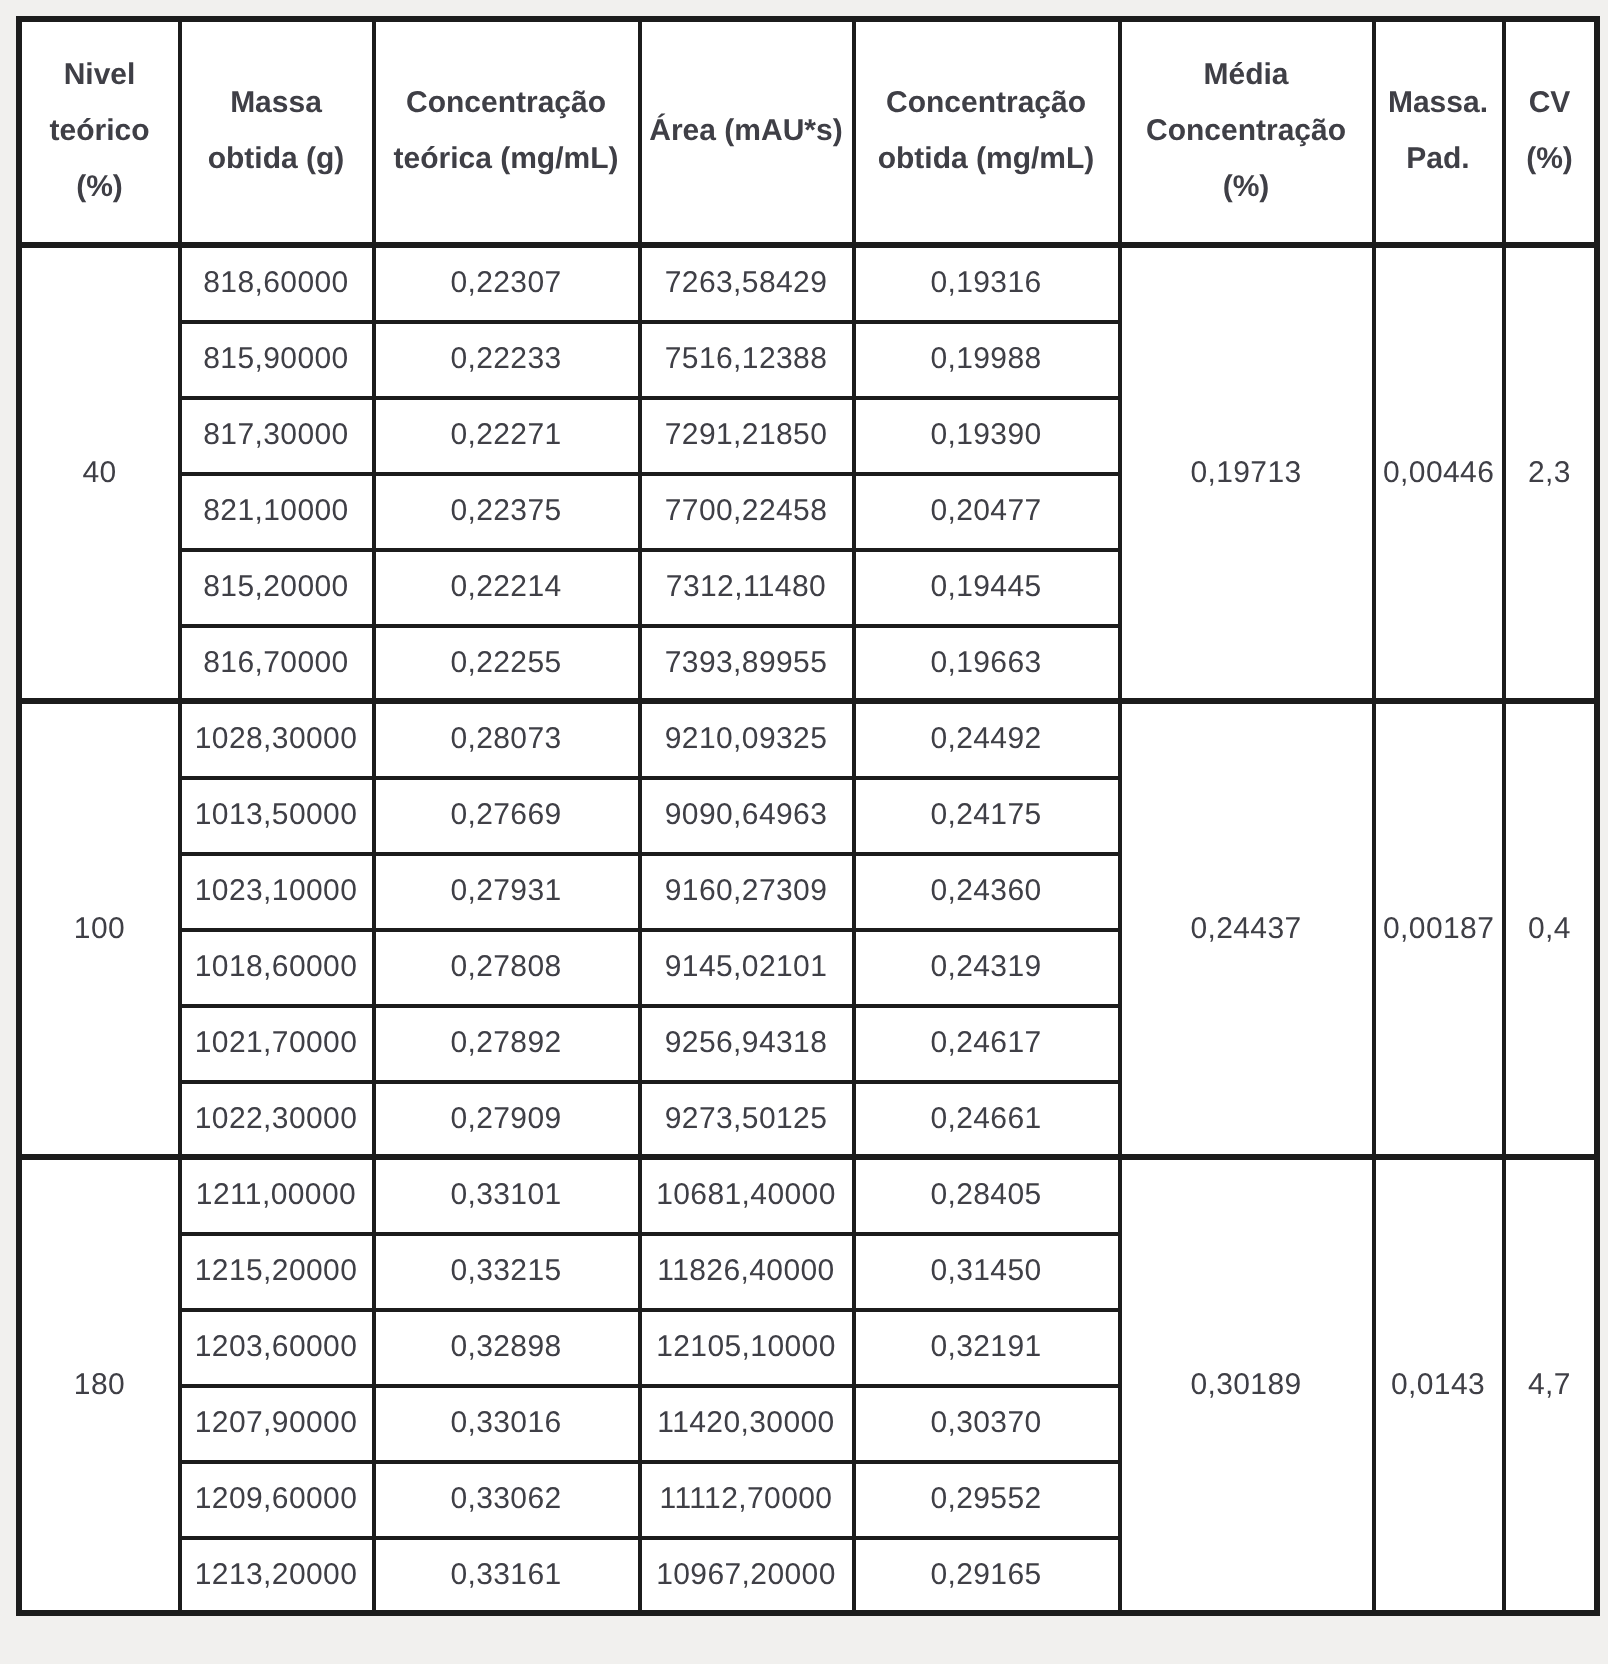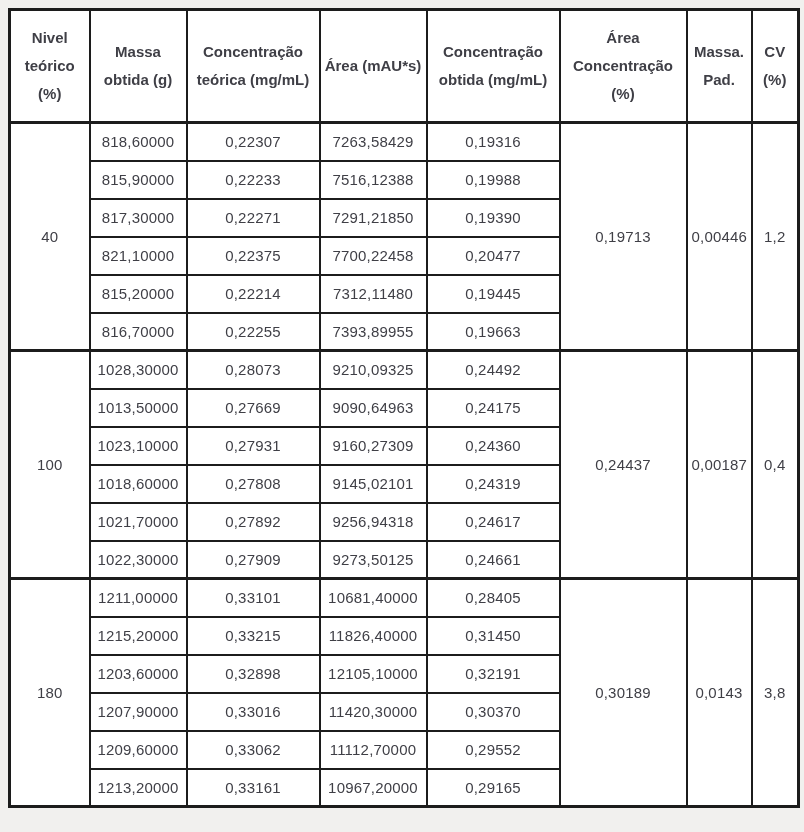--- a/index.html
+++ b/index.html
@@ -64,35 +64,35 @@
       <col style="width:65px">
       <col style="width:47px">
     </colgroup>
     <thead>
       <tr>
         <th>Nivel teórico (%)</th>
         <th>Massa obtida (g)</th>
         <th>Concentração teórica (mg/mL)</th>
         <th>Área (mAU*s)</th>
         <th>Concentração obtida (mg/mL)</th>
-        <th>Área Concentração (%)</th>
+        <th>Média Concentração (%)</th>
         <th>Massa. Pad.</th>
         <th>CV (%)</th>
       </tr>
     </thead>
     <tbody id="table-body">
         <tr class="group-start">
           <td class="level-cell" rowspan="6">40</td>
           <td>818,60000</td>
           <td>0,22307</td>
           <td>7263,58429</td>
           <td>0,19316</td>
           <td class="media-cell" rowspan="6">0,19713</td>
           <td class="desv-cell" rowspan="6">0,00446</td>
-          <td class="cv-cell" rowspan="6">1,2</td>
+          <td class="cv-cell" rowspan="6">2,3</td>
         </tr>
         <tr>
           <td>815,90000</td>
           <td>0,22233</td>
           <td>7516,12388</td>
           <td>0,19988</td>
         </tr>
         <tr>
           <td>817,30000</td>
           <td>0,22271</td>
@@ -158,21 +158,21 @@
           <td>0,24661</td>
         </tr>
         <tr class="group-start">
           <td class="level-cell" rowspan="6">180</td>
           <td>1211,00000</td>
           <td>0,33101</td>
           <td>10681,40000</td>
           <td>0,28405</td>
           <td class="media-cell" rowspan="6">0,30189</td>
           <td class="desv-cell" rowspan="6">0,0143</td>
-          <td class="cv-cell" rowspan="6">3,8</td>
+          <td class="cv-cell" rowspan="6">4,7</td>
         </tr>
         <tr>
           <td>1215,20000</td>
           <td>0,33215</td>
           <td>11826,40000</td>
           <td>0,31450</td>
         </tr>
         <tr>
           <td>1203,60000</td>
           <td>0,32898</td>

